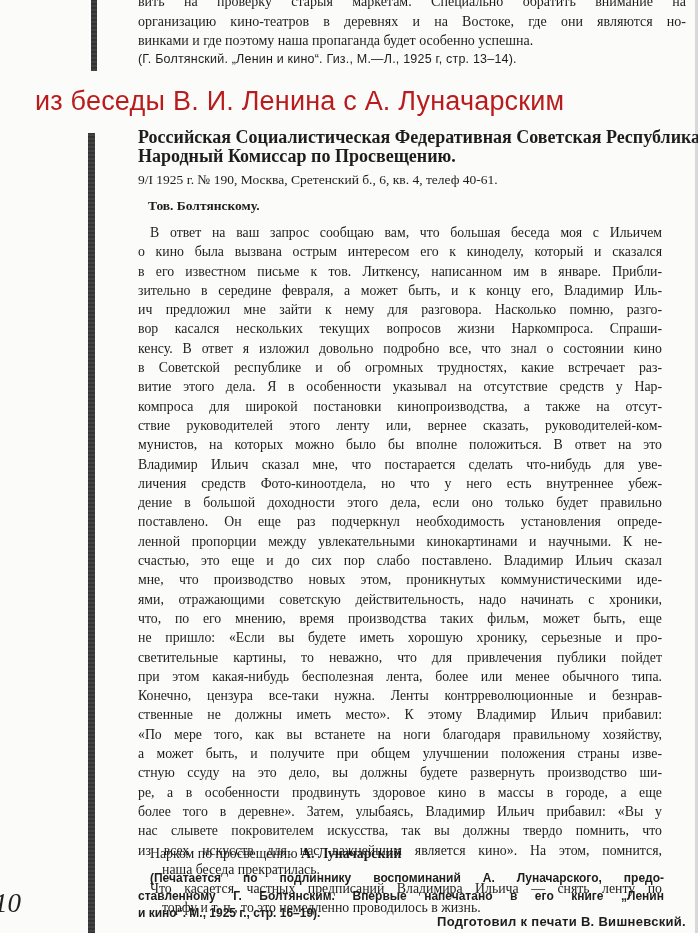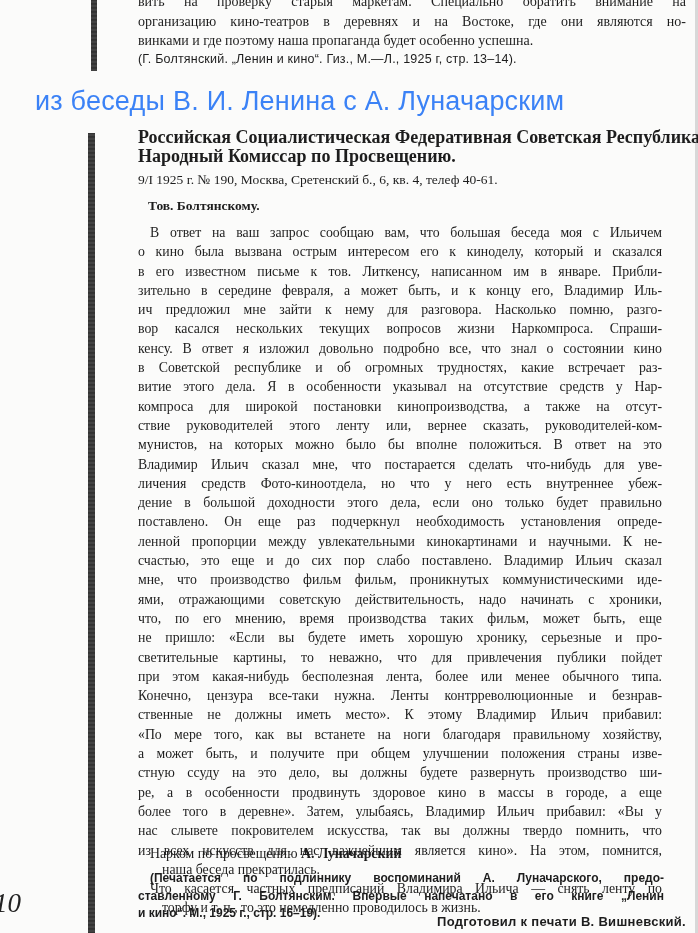--- a/index.html
+++ b/index.html
@@ -69,21 +69,21 @@
       font-size: 12.5px;
       font-weight: normal;
       letter-spacing: 0.2px;
     }
     .title {
       position: absolute;
       left: 35px;
       top: 86px;
       font-size: 27px;
       letter-spacing: 0.2px;
-      color: #3b82f6;
+      color: #b91c1c;
       white-space: nowrap;
     }
     .title .gap {
       display: inline-block;
       width: 8px;
     }
     .header-lines {
       position: absolute;
       left: 138px;
       top: 128px;
@@ -222,21 +222,21 @@
   <span class="line">витие этого дела. Я в особенности указывал на отсутствие средств у Нар-</span>
   <span class="line">компроса для широкой постановки кинопроизводства, а также на отсут-</span>
   <span class="line">ствие руководителей этого ленту или, вернее сказать, руководителей-ком-</span>
   <span class="line">мунистов, на которых можно было бы вполне положиться. В ответ на это</span>
   <span class="line">Владимир Ильич сказал мне, что постарается сделать что-нибудь для уве-</span>
   <span class="line">личения средств Фото-киноотдела, но что у него есть внутреннее убеж-</span>
   <span class="line">дение в большой доходности этого дела, если оно только будет правильно</span>
   <span class="line">поставлено. Он еще раз подчеркнул необходимость установления опреде-</span>
   <span class="line">ленной пропорции между увлекательными кинокартинами и научными. К не-</span>
   <span class="line">счастью, это еще и до сих пор слабо поставлено. Владимир Ильич сказал</span>
-  <span class="line">мне, что производство фильм фильм, проникнутых коммунистическими иде-</span>
+  <span class="line">мне, что производство новых этом, проникнутых коммунистическими иде-</span>
   <span class="line">ями, отражающими советскую действительность, надо начинать с хроники,</span>
   <span class="line">что, по его мнению, время производства таких фильм, может быть, еще</span>
   <span class="line">не пришло: «Если вы будете иметь хорошую хронику, серьезные и про-</span>
   <span class="line">светительные картины, то неважно, что для привлечения публики пойдет</span>
   <span class="line">при этом какая-нибудь бесполезная лента, более или менее обычного типа.</span>
   <span class="line">Конечно, цензура все-таки нужна. Ленты контрреволюционные и безнрав-</span>
   <span class="line">ственные не должны иметь место». К этому Владимир Ильич прибавил:</span>
   <span class="line">«По мере того, как вы встанете на ноги благодаря правильному хозяйству,</span>
   <span class="line">а может быть, и получите при общем улучшении положения страны изве-</span>
   <span class="line">стную ссуду на это дело, вы должны будете развернуть производство ши-</span>

